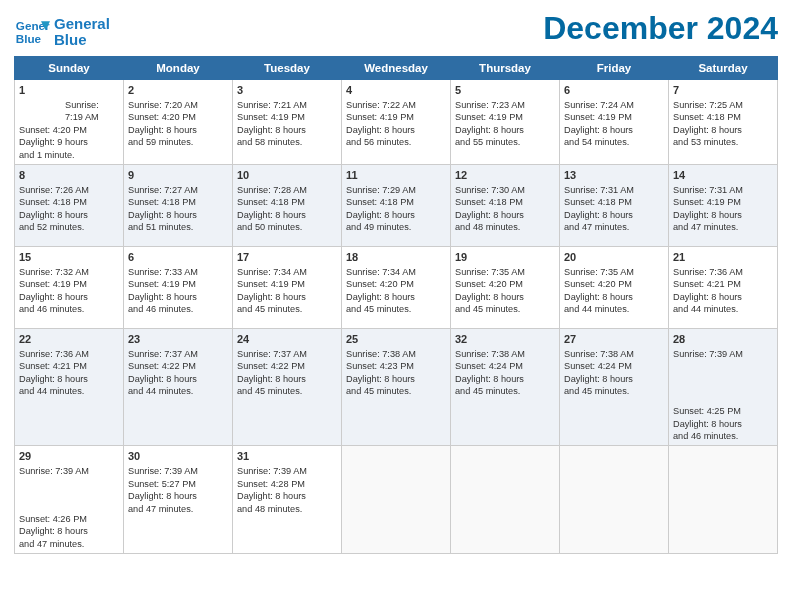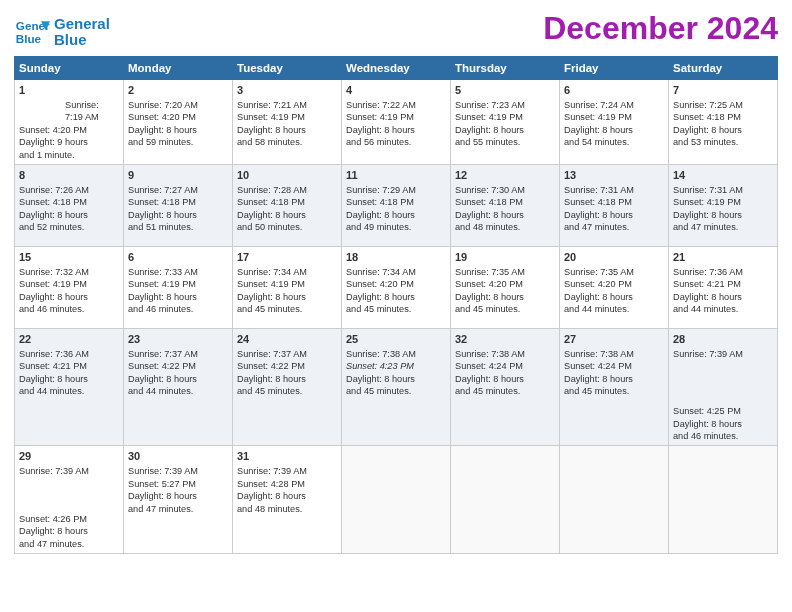--- a/index.html
+++ b/index.html
@@ -42,38 +42,38 @@
     }
     .logo-text .blue-word {
       color: #1a7abf;
     }
     .title-block {
       text-align: right;
     }
     .main-title {
       font-size: 32px;
       font-weight: bold;
-      color: #a21caf;
+      color: #0369a1;
     }
     .subtitle {
       font-size: 14px;
       color: #444;
     }
     table {
       width: 100%;
       border-collapse: collapse;
       table-layout: fixed;
     }
     th {
       background-color: #2e6da4;
       color: #fff;
       font-size: 11.5px;
       font-weight: bold;
       padding: 5px 4px;
-      text-align: left;
+      text-align: center;
       border: 1px solid #2e6da4;
     }
     td {
       border: 1px solid #ccc;
       vertical-align: top;
       padding: 3px 4px;
       font-size: 9.2px;
       color: #333;
       line-height: 1.35;
       height: 82px;
@@ -303,21 +303,21 @@
           <td class="row-alt">
             <span class="day-num">24</span>
             <span style="display: block;">Sunrise: 7:37 AM</span>
             <span style="display: block;">Sunset: 4:22 PM</span>
             <span style="display: block;">Daylight: 8 hours</span>
             <span style="display: block;">and 45 minutes.</span>
           </td>
           <td class="row-alt">
             <span class="day-num">25</span>
             <span style="display: block;">Sunrise: 7:38 AM</span>
-            <span style="display: block; font-style: italic;">Sunset: 4:23 PM</span>
+            <span style="display: block;">Sunset: 4:23 PM</span>
             <span style="display: block;">Daylight: 8 hours</span>
             <span style="display: block;">and 45 minutes.</span>
           </td>
           <td class="row-alt">
             <span class="day-num">32</span>
             <span style="display: block;">Sunrise: 7:38 AM</span>
             <span style="display: block;">Sunset: 4:24 PM</span>
             <span style="display: block;">Daylight: 8 hours</span>
             <span style="display: block;">and 45 minutes.</span>
           </td>

